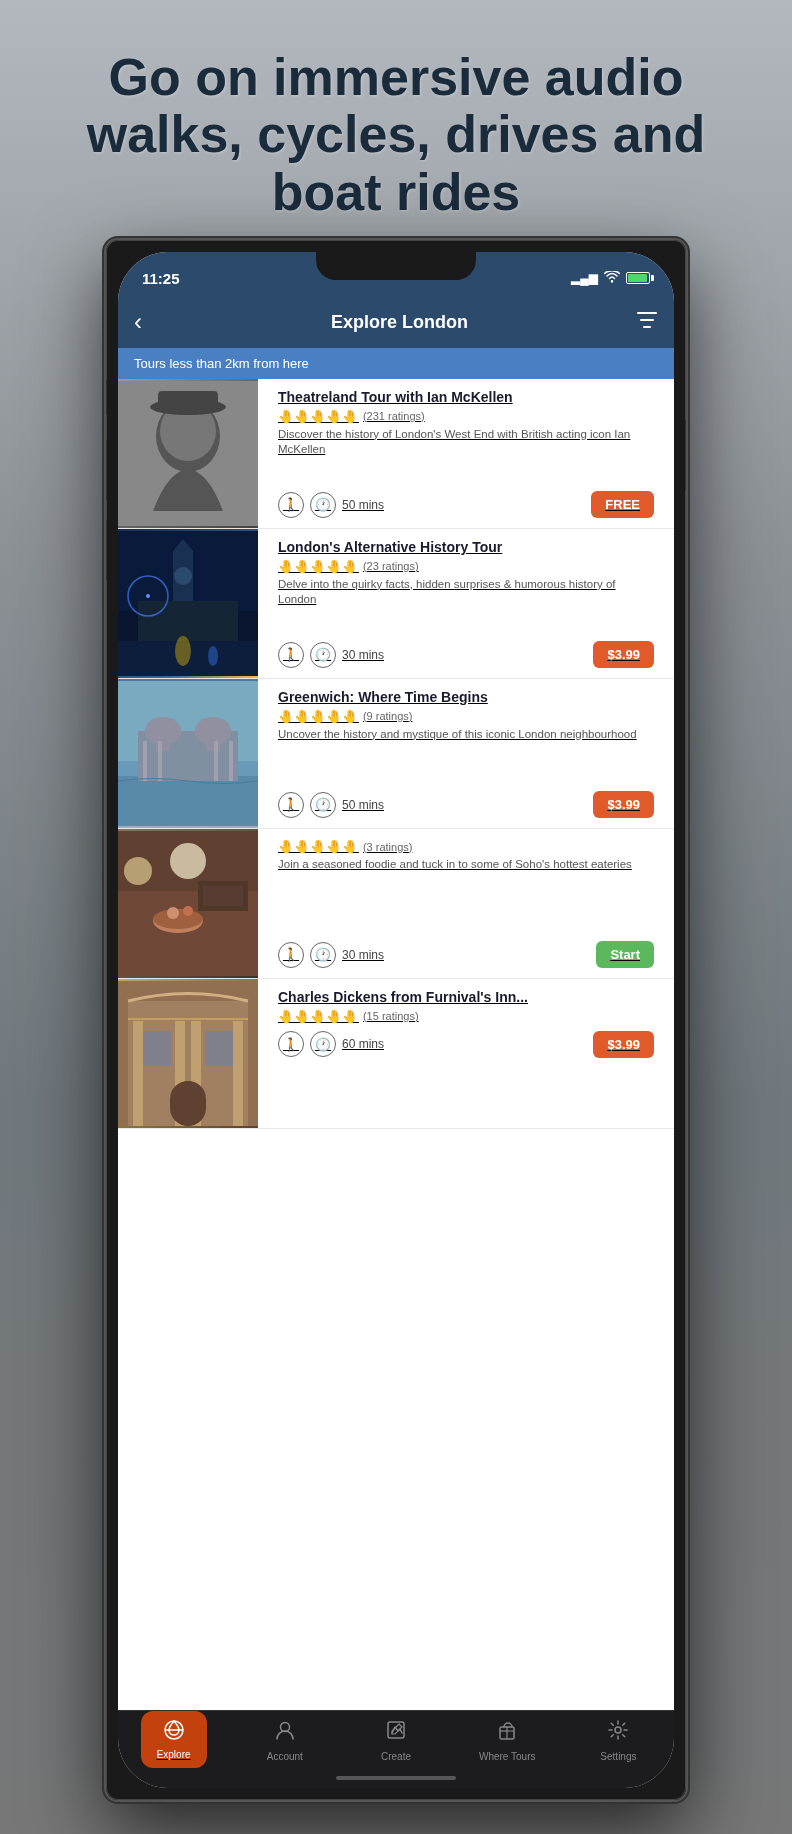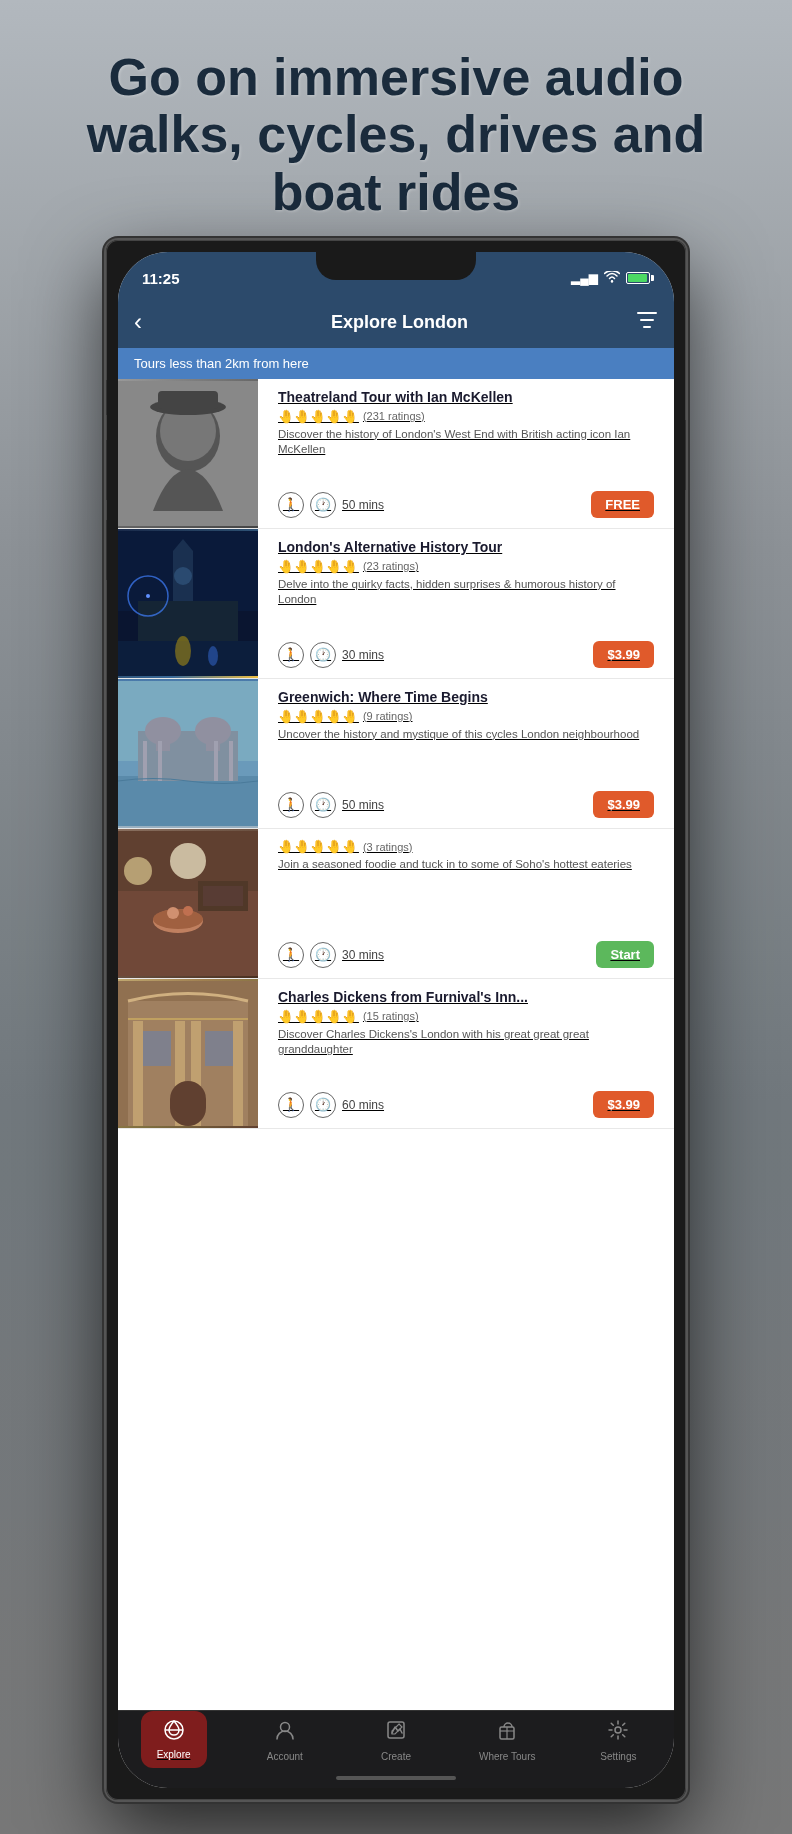--- a/index.html
+++ b/index.html
@@ -300,21 +300,21 @@
       font-size: 22px;
       color: #888;
     }
     .nav-label {
       font-size: 10px;
       color: #888;
     }
     .nav-item.active .nav-icon { color: white; }
     .nav-item.active .nav-label { color: white; }
     .nav-item.active .nav-bg {
-      background: #7f1d1d;
+      background: #c2410c;
       border-radius: 12px;
       padding: 8px 16px;
       display: flex;
       flex-direction: column;
       align-items: center;
       gap: 2px;
       margin-top: -8px;
       text-decoration: underline;
     }
 
@@ -524,21 +524,21 @@
 
             <path d="M0 100 Q35 95 70 100 Q105 105 140 100" stroke="#4a7a9a" stroke-width="1" fill="none"></path>
           </svg>
         </div>
         <div class="tour-info">
           <div class="tour-name">Greenwich: Where Time Begins</div>
           <div class="tour-ratings">
             <span class="stars">🤚🤚🤚🤚🤚</span>
             <span>(<span>9 ratings</span>)</span>
           </div>
-          <div class="tour-desc">Uncover the history and mystique of this cycles London neighbourhood</div>
+          <div class="tour-desc">Uncover the history and mystique of this iconic London neighbourhood</div>
           <div class="tour-meta">
             <div class="tour-duration">
               <div class="icon-circle">🚶</div>
               <div class="icon-circle">🕐</div>
               <span>50 mins</span>
             </div>
             <button class="price-btn price-paid">$3.99</button>
           </div>
         </div>
       </div>
@@ -601,21 +601,20 @@
 
             <path d="M10 38 L130 38" stroke="#c0a060" stroke-width="2"></path>
           </svg>
         </div>
         <div class="tour-info">
           <div class="tour-name">Charles Dickens from Furnival's Inn...</div>
           <div class="tour-ratings">
             <span class="stars">🤚🤚🤚🤚🤚</span>
             <span>(<span>15 ratings</span>)</span>
           </div>
-          <div class="tour-desc">Discover Charles Dickens's London with his great great great granddaughter</div>
           <div class="tour-meta">
             <div class="tour-duration">
               <div class="icon-circle">🚶</div>
               <div class="icon-circle">🕐</div>
               <span>60 mins</span>
             </div>
             <button class="price-btn price-paid">$3.99</button>
           </div>
         </div>
       </div>

